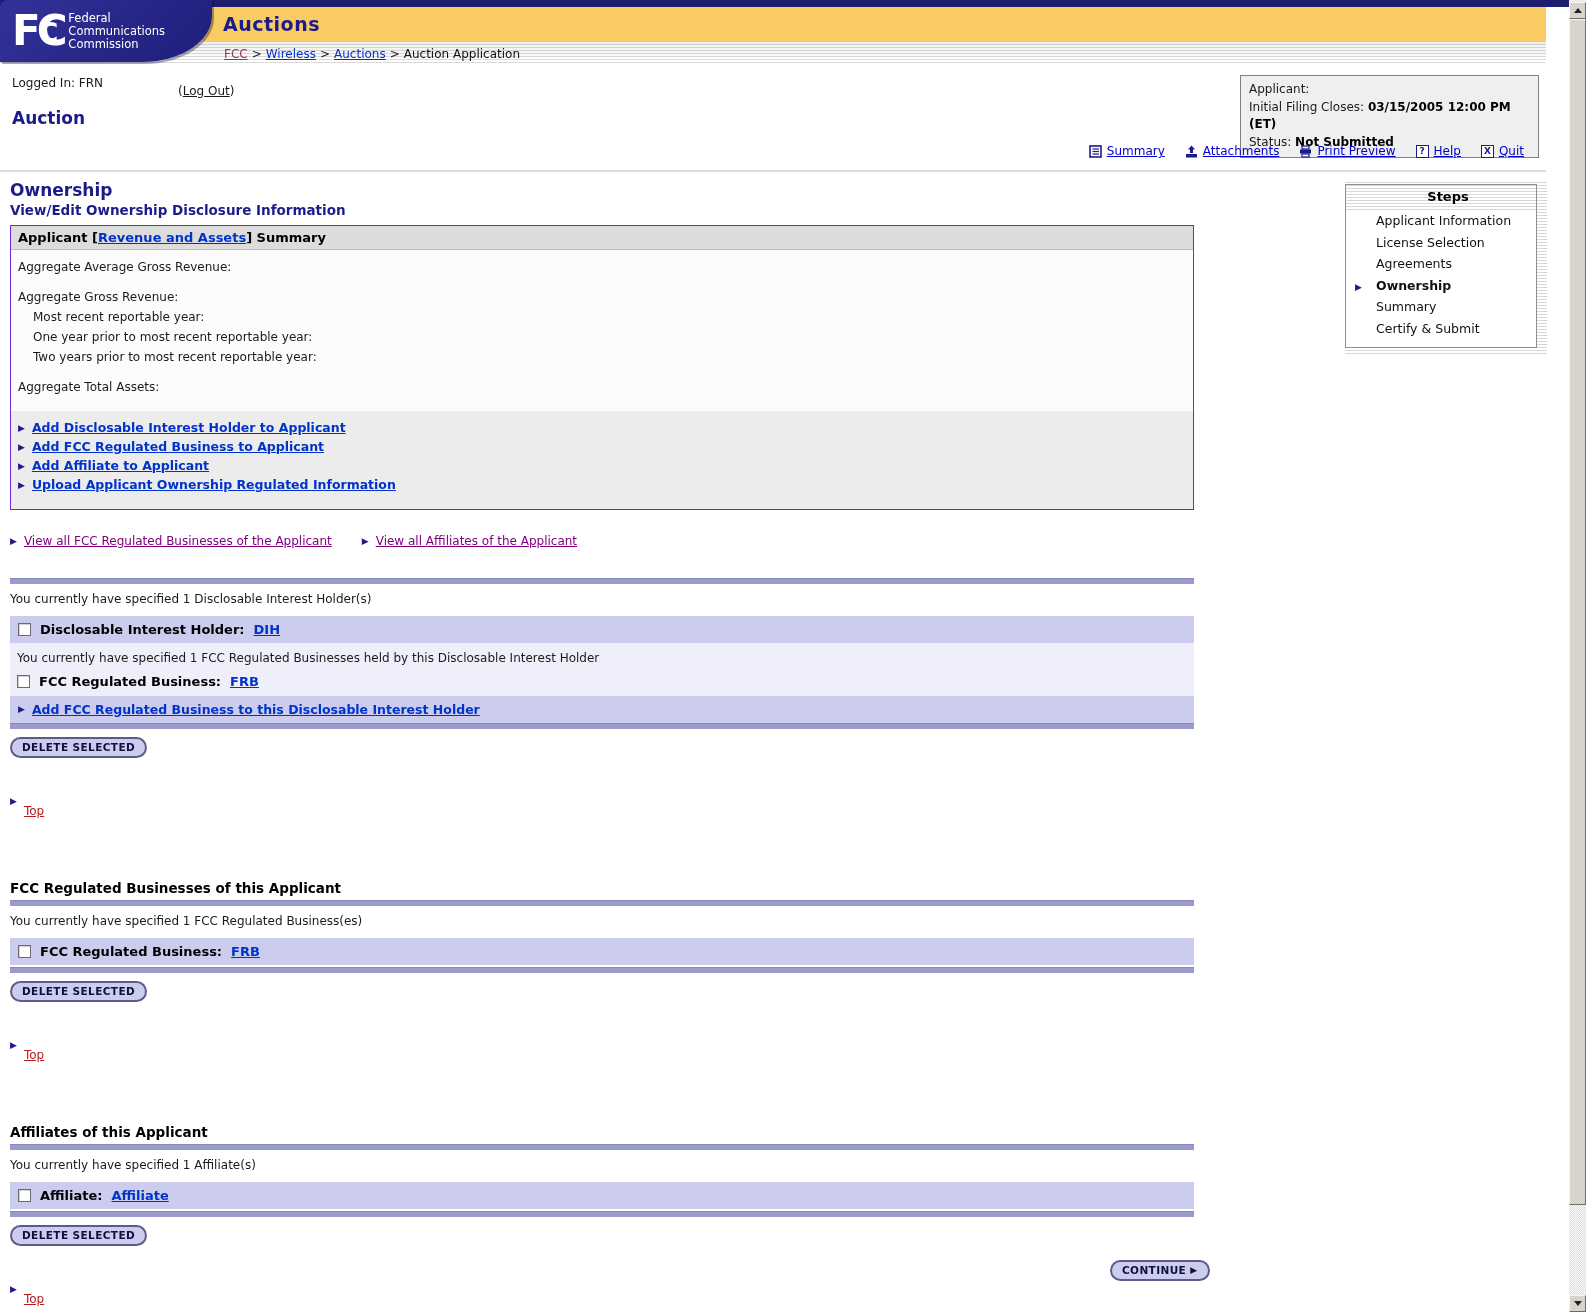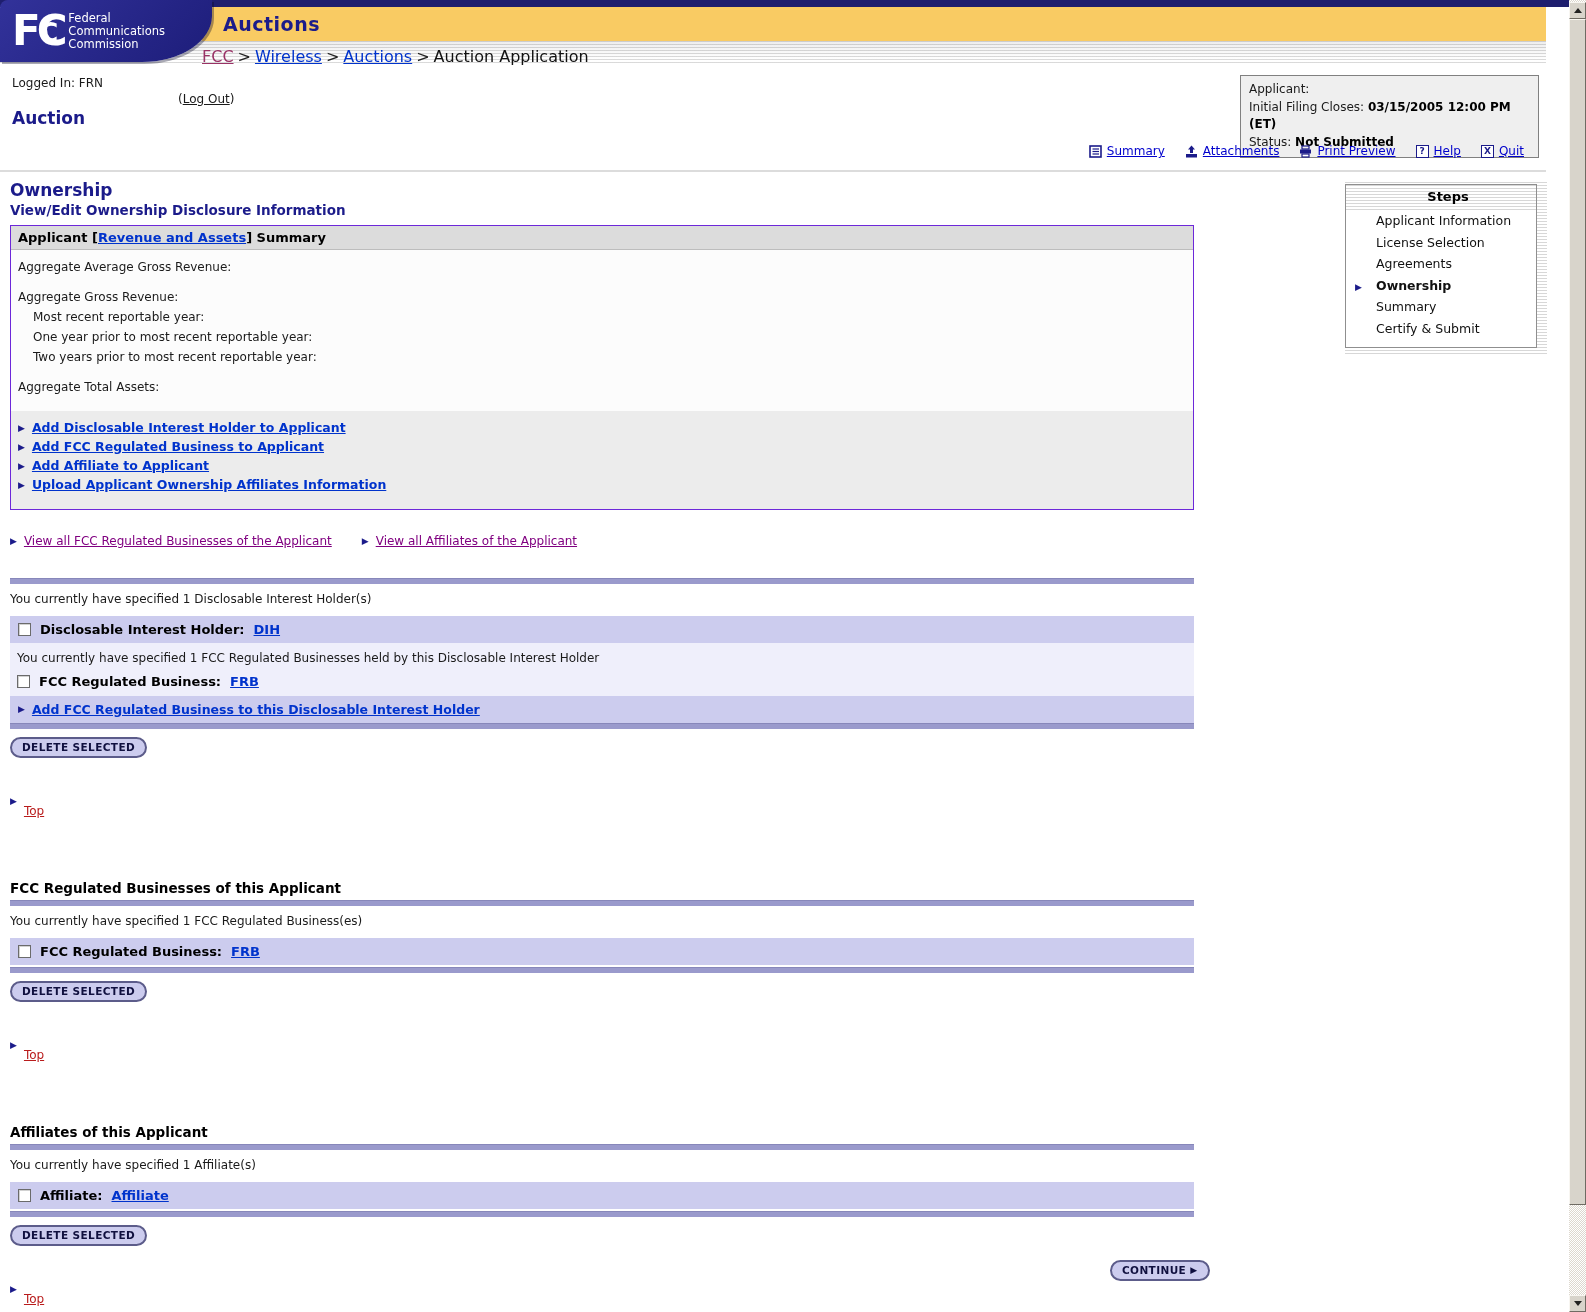--- a/index.html
+++ b/index.html
@@ -20,41 +20,41 @@
   .appTitle {
     position:absolute; left:22px; top:6px;
     font-size:19px; font-weight:bold; color:#1b1b8a; letter-spacing:0.5px;
   }
   .stripeband {
     position:absolute; top:41px; left:0; right:40px; height:22px;
     background-image:
       repeating-linear-gradient(to bottom, rgba(120,120,120,0.28) 0 1px, rgba(255,255,255,0) 1px 3px),
       linear-gradient(#ededed, #ffffff 85%);
   }
-  .breadcrumb { position:absolute; left:202px; top:6px; font-size:16px; color:#111; white-space:nowrap; }
+  .breadcrumb { position:absolute; left:224px; top:6px; font-size:12px; color:#111; white-space:nowrap; }
   .breadcrumb a { text-decoration:underline; }
   .bc-visited { color:#993366; }
   .bc-link { color:#0033cc; }
   .bc-sep { color:#222; padding:0 4px; }
   .logoblock {
     position:absolute; top:0; left:0; width:212px; height:62px; z-index:3;
     background:linear-gradient(135deg,#32329a,#1d1d7a);
     border-radius:8px 0 70px 0 / 8px 0 46px 0;
     box-shadow:2px 2px 0 rgba(10,10,40,0.35);
     display:flex; align-items:center; padding-left:12px;
   }
   .fccGlyph { color:#ffffff; font-weight:bold; display:flex; align-items:center; }
   .fccGlyph .g1 { font-size:42px; line-height:40px; letter-spacing:-4px; }
   .fccGlyph .g2 { font-size:42px; line-height:40px; letter-spacing:-4px; }
   .fccGlyph .g3 { font-size:27px; line-height:27px; margin-left:-25px; margin-top:2px; }
   .orgText { color:#ffffff; font-size:11.5px; line-height:13px; margin-left:10px; }
 
   
   .sessionRow { position:absolute; top:76px; left:12px; font-size:12px; color:#1a1a1a; }
-  .sessionRow .logout { position:absolute; left:166px; top:16px; white-space:nowrap; color:#1a1a1a; }
+  .sessionRow .logout { position:absolute; left:166px; top:8px; white-space:nowrap; color:#1a1a1a; }
   .sessionRow .logout a { color:#1a1a1a; text-decoration:underline; }
   .pageTitle { position:absolute; top:108px; left:12px; font-size:17px; font-weight:bold; color:#1b1b8a; }
 
   
   .applicantBox {
     position:absolute; top:75px; left:1240px; width:299px;
     background:#efefef; border:1px solid #808080; padding:5px 8px 6px;
     font-size:12px; line-height:17.5px; color:#1a1a1a;
   }
   .applicantBox b { color:#000; }
@@ -278,21 +278,21 @@
       <div class="addRowLink">
           <span class="tri">▶</span>
           <a>Add FCC Regulated Business to Applicant</a>
         </div>
       <div class="addRowLink">
           <span class="tri">▶</span>
           <a>Add Affiliate to Applicant</a>
         </div>
       <div class="addRowLink">
           <span class="tri">▶</span>
-          <a>Upload Applicant Ownership Affiliates Information</a>
+          <a>Upload Applicant Ownership Regulated Information</a>
         </div>
     </div>
   </div>
 
   <div class="viewLinks">
     <span class="vl">
         <span class="tri">▶</span>
         <a>View all FCC Regulated Businesses of the Applicant</a>
       </span>
     <span class="vl">

